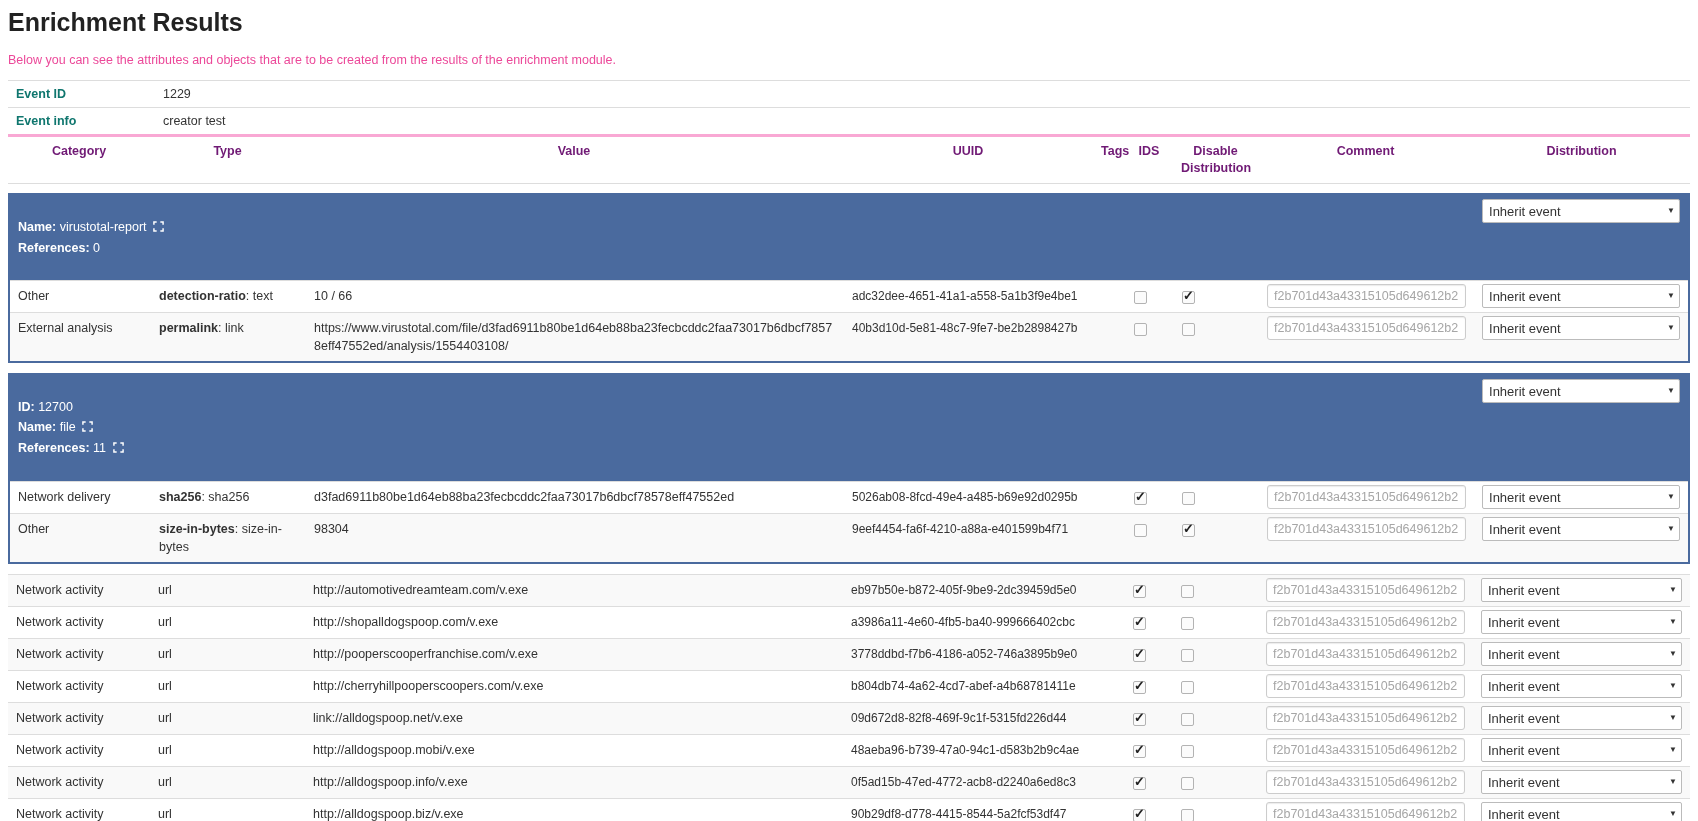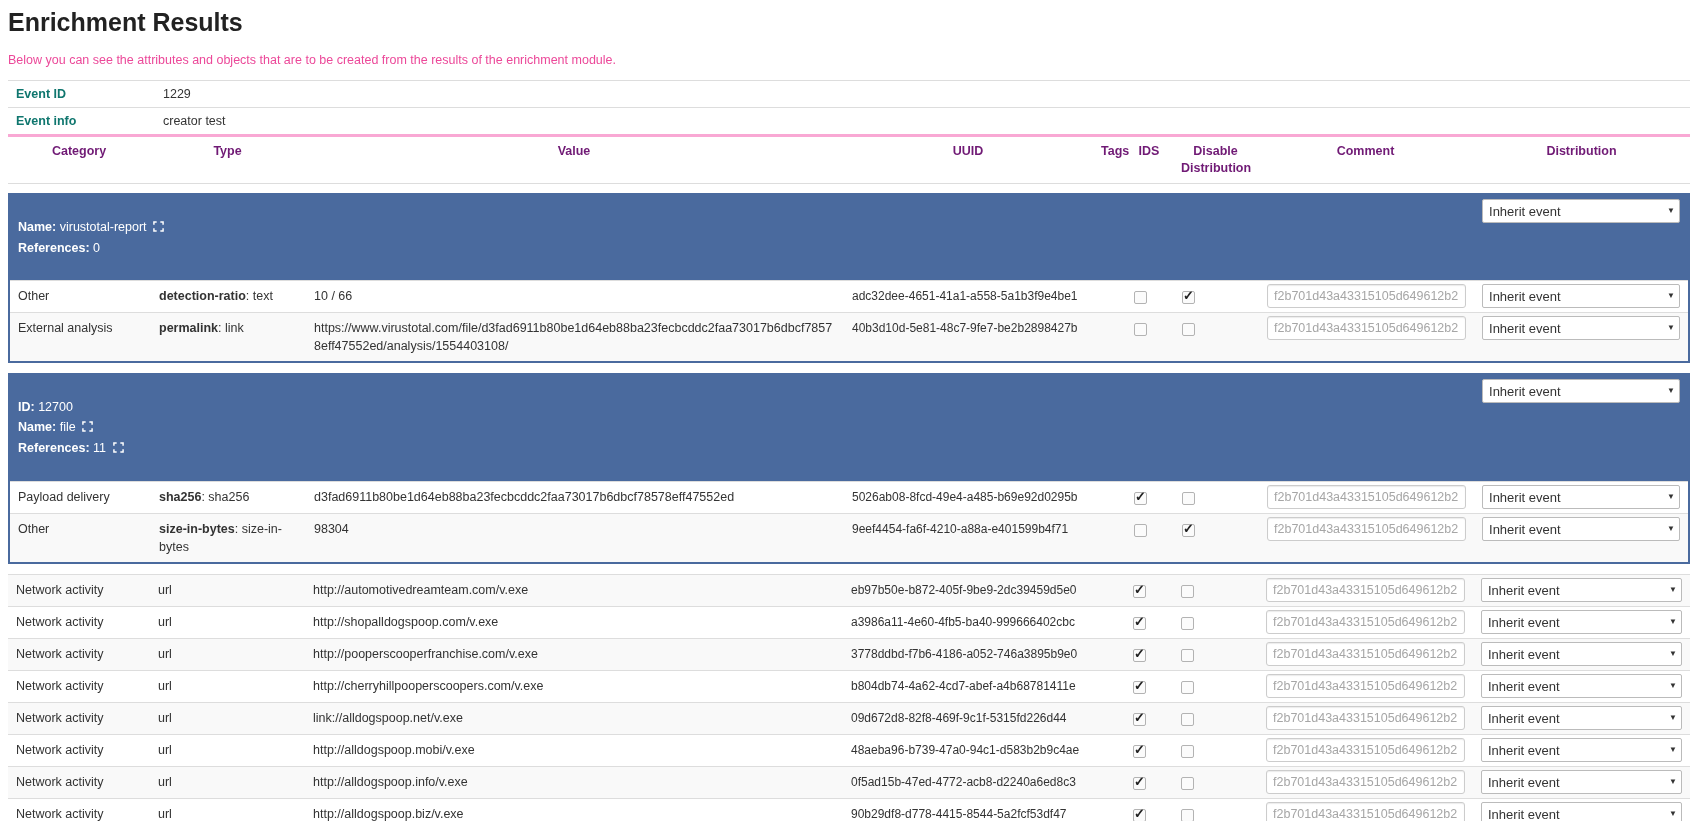--- a/index.html
+++ b/index.html
@@ -202,21 +202,21 @@
           <div class="obj-line"><b>References:</b> <span class="obj-refs">11 </span><span class="expand-icon refs-expand"><svg width="11" height="11" viewBox="0 0 12 12">
                     <path d="M1 4 V1 H4 M8 1 H11 V4 M11 8 V11 H8 M4 11 H1 V8" stroke="#fff" fill="none" stroke-width="1.6"></path>
                   </svg></span></div>
         </td>
         <td class="ctl">
           <span class="select-wrap"><select class="dist-select obj-dist"><option>Inherit event</option></select><span class="select-caret">▼</span></span>
         </td>
       </tr>
 
   <tr>
-    <td class="acell cat">Payload delivery</td>
+    <td class="acell cat">Network delivery</td>
     <td class="acell type"><b class="type-rel">sha256</b><span class="type-plain">: sha256</span></td>
     <td class="acell val">d3fad6911b80be1d64eb88ba23fecbcddc2faa73017b6dbcf78578eff47552ed</td>
     <td class="acell uuid">5026ab08-8fcd-49e4-a485-b69e92d0295b</td>
     <td class="acell tags"></td>
     <td class="acell chk"><input type="checkbox" class="cb ids-box" checked="" style=""></td>
     <td class="acell chk"><input type="checkbox" class="cb dc-box" style=""></td>
     <td class="acell ctl"><input type="text" class="comment-input" placeholder="f2b701d43a43315105d649612b2" style=""></td>
     <td class="acell ctl">
               <span class="select-wrap"><select class="dist-select"><option>Inherit event</option></select><span class="select-caret">▼</span></span>
             </td>

